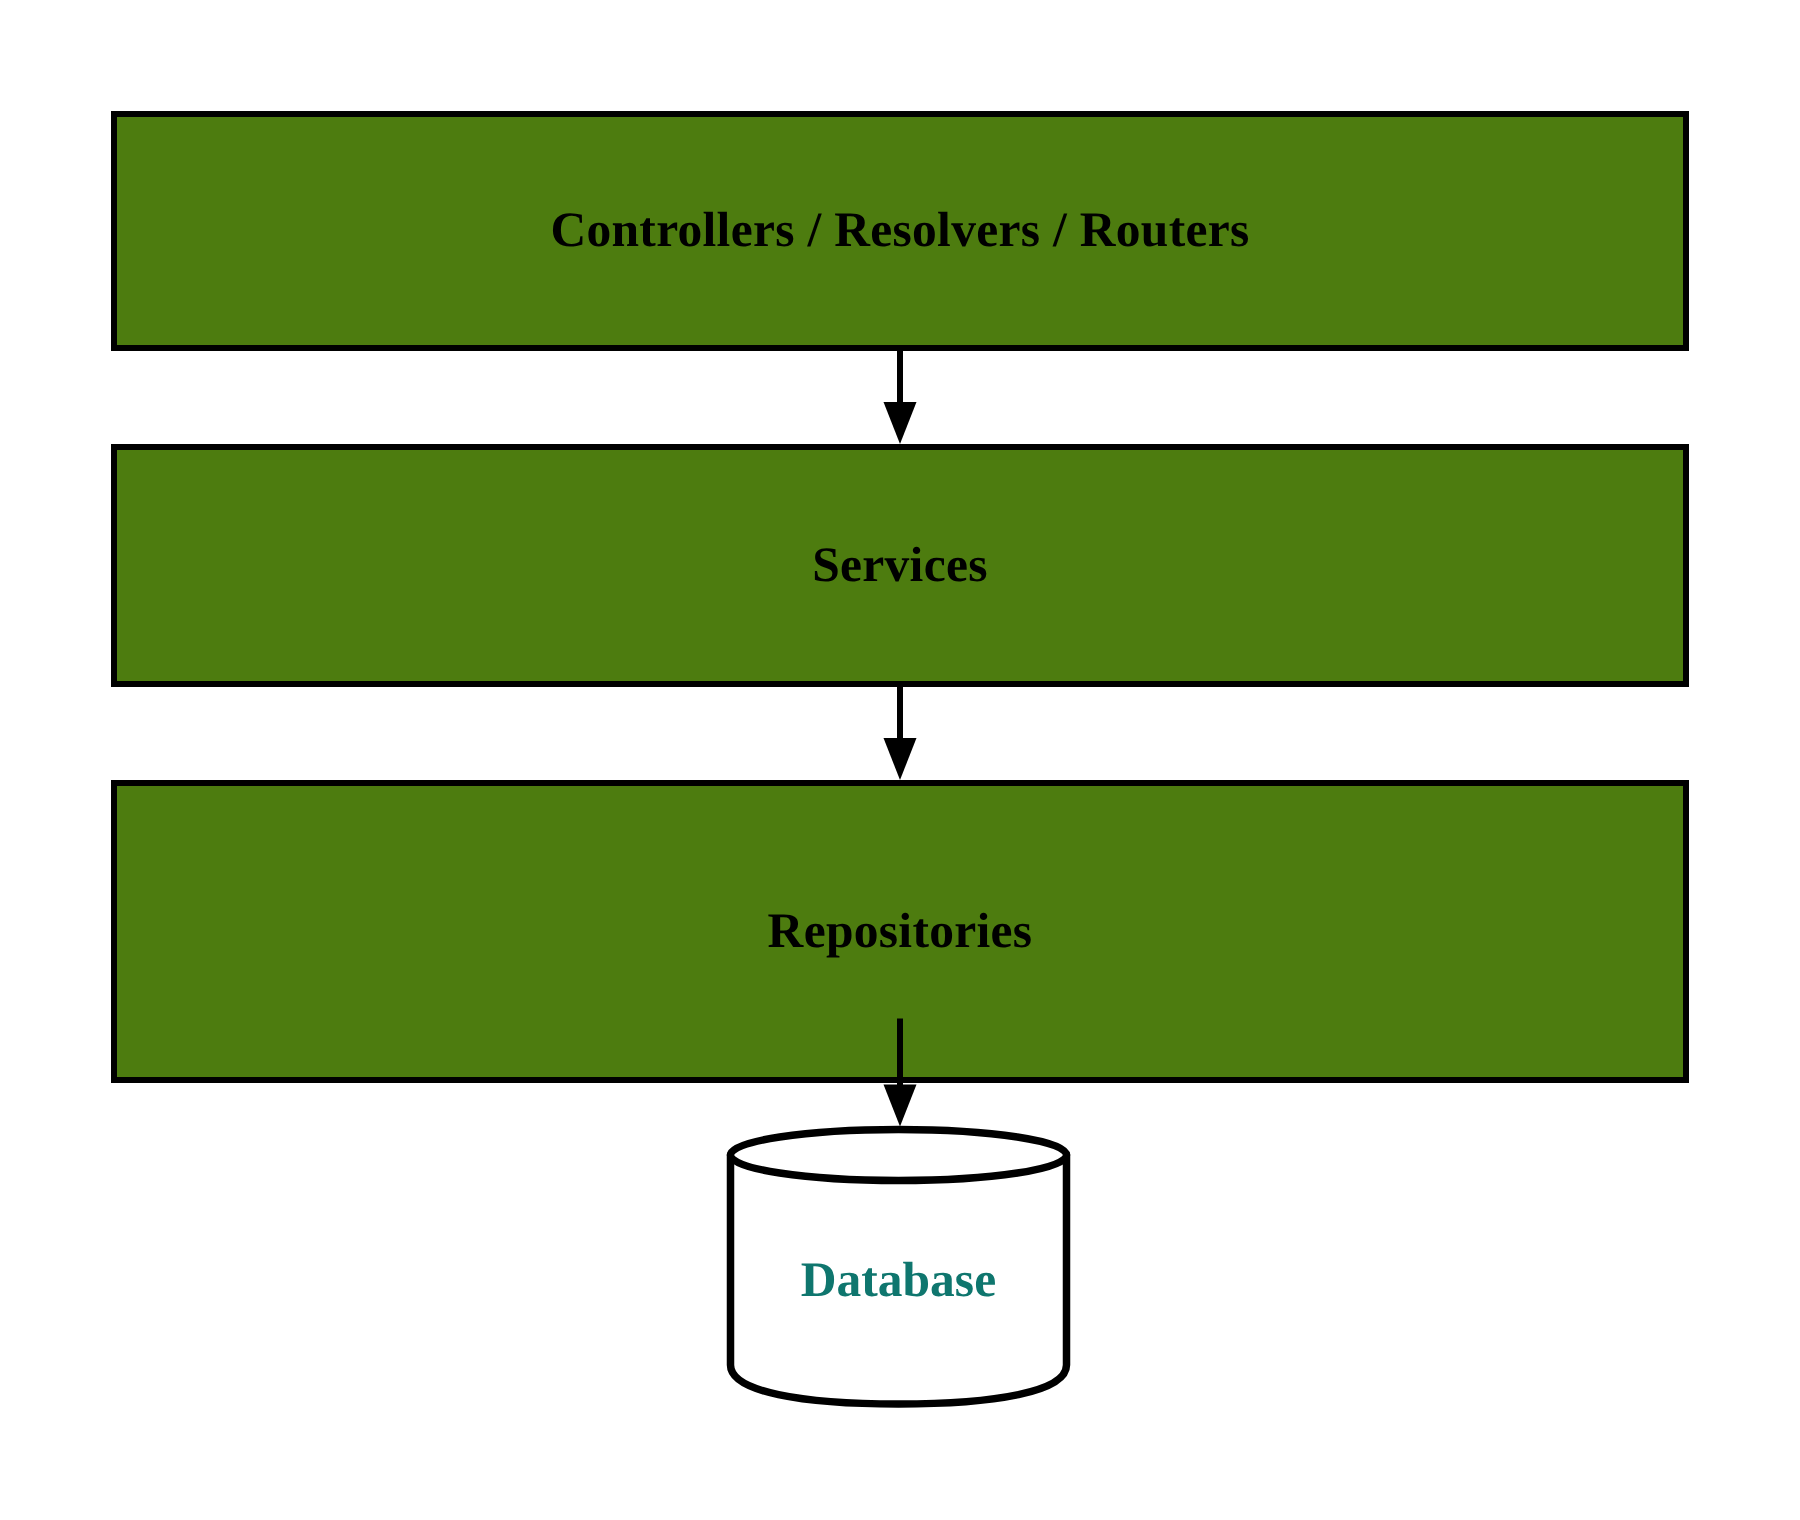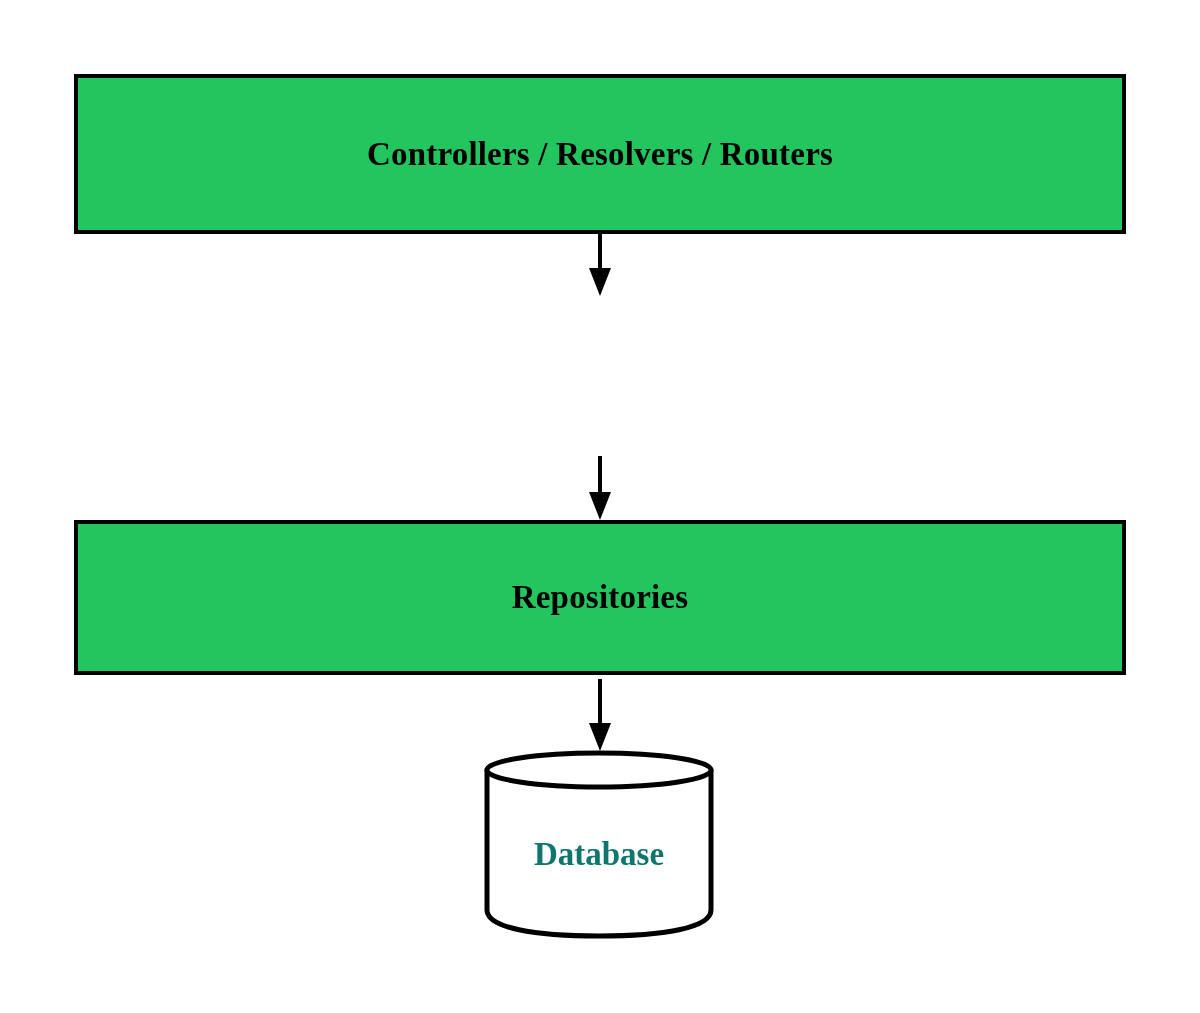--- a/index.html
+++ b/index.html
@@ -15,21 +15,21 @@
   }
   #diagram-root {
     position: relative;
     width: 1200px;
     height: 1013px;
     background: #ffffff;
   }
   .layer-box {
     position: absolute;
     box-sizing: border-box;
-    background: #22c55e;
+    background: #4d7c0f;
     border: 4px solid #000000;
     display: flex;
     align-items: center;
     justify-content: center;
   }
   .layer-label {
     font-family: "Liberation Serif", "DejaVu Serif", serif;
     font-weight: bold;
     font-size: 33px;
     line-height: 1;
@@ -64,27 +64,30 @@
 
   <div class="layer-box" style="left:74px; top:74px; width:1052px; height:160px;">
     <span class="layer-label">Controllers / Resolvers / Routers</span>
   </div>
 
   <svg class="flow-arrow" style="left:578px; top:232px; width:44px; height:66px;" viewBox="0 0 44 66" xmlns="http://www.w3.org/2000/svg">
     <line x1="22" y1="0" x2="22" y2="40" stroke="#000000" stroke-width="4"></line>
     <polygon points="11,36 33,36 22,64" fill="#000000"></polygon>
   </svg>
 
+  <div class="layer-box" style="left:74px; top:296px; width:1052px; height:162px;">
+    <span class="layer-label">Services</span>
+  </div>
 
   <svg class="flow-arrow" style="left:578px; top:456px; width:44px; height:66px;" viewBox="0 0 44 66" xmlns="http://www.w3.org/2000/svg">
     <line x1="22" y1="0" x2="22" y2="40" stroke="#000000" stroke-width="4"></line>
     <polygon points="11,36 33,36 22,64" fill="#000000"></polygon>
   </svg>
 
-  <div class="layer-box" style="left:74px; top:520px; width:1052px; height:155px;">
+  <div class="layer-box" style="left:74px; top:520px; width:1052px; height:202px;">
     <span class="layer-label">Repositories</span>
   </div>
 
   <svg class="flow-arrow" style="left:578px; top:679px; width:44px; height:74px;" viewBox="0 0 44 74" xmlns="http://www.w3.org/2000/svg">
     <line x1="22" y1="0" x2="22" y2="48" stroke="#000000" stroke-width="4"></line>
     <polygon points="11,44 33,44 22,72" fill="#000000"></polygon>
   </svg>
 
   <svg class="db-shape" style="left:481px; top:748px; width:236px; height:192px;" viewBox="0 0 236 192" xmlns="http://www.w3.org/2000/svg">
 

